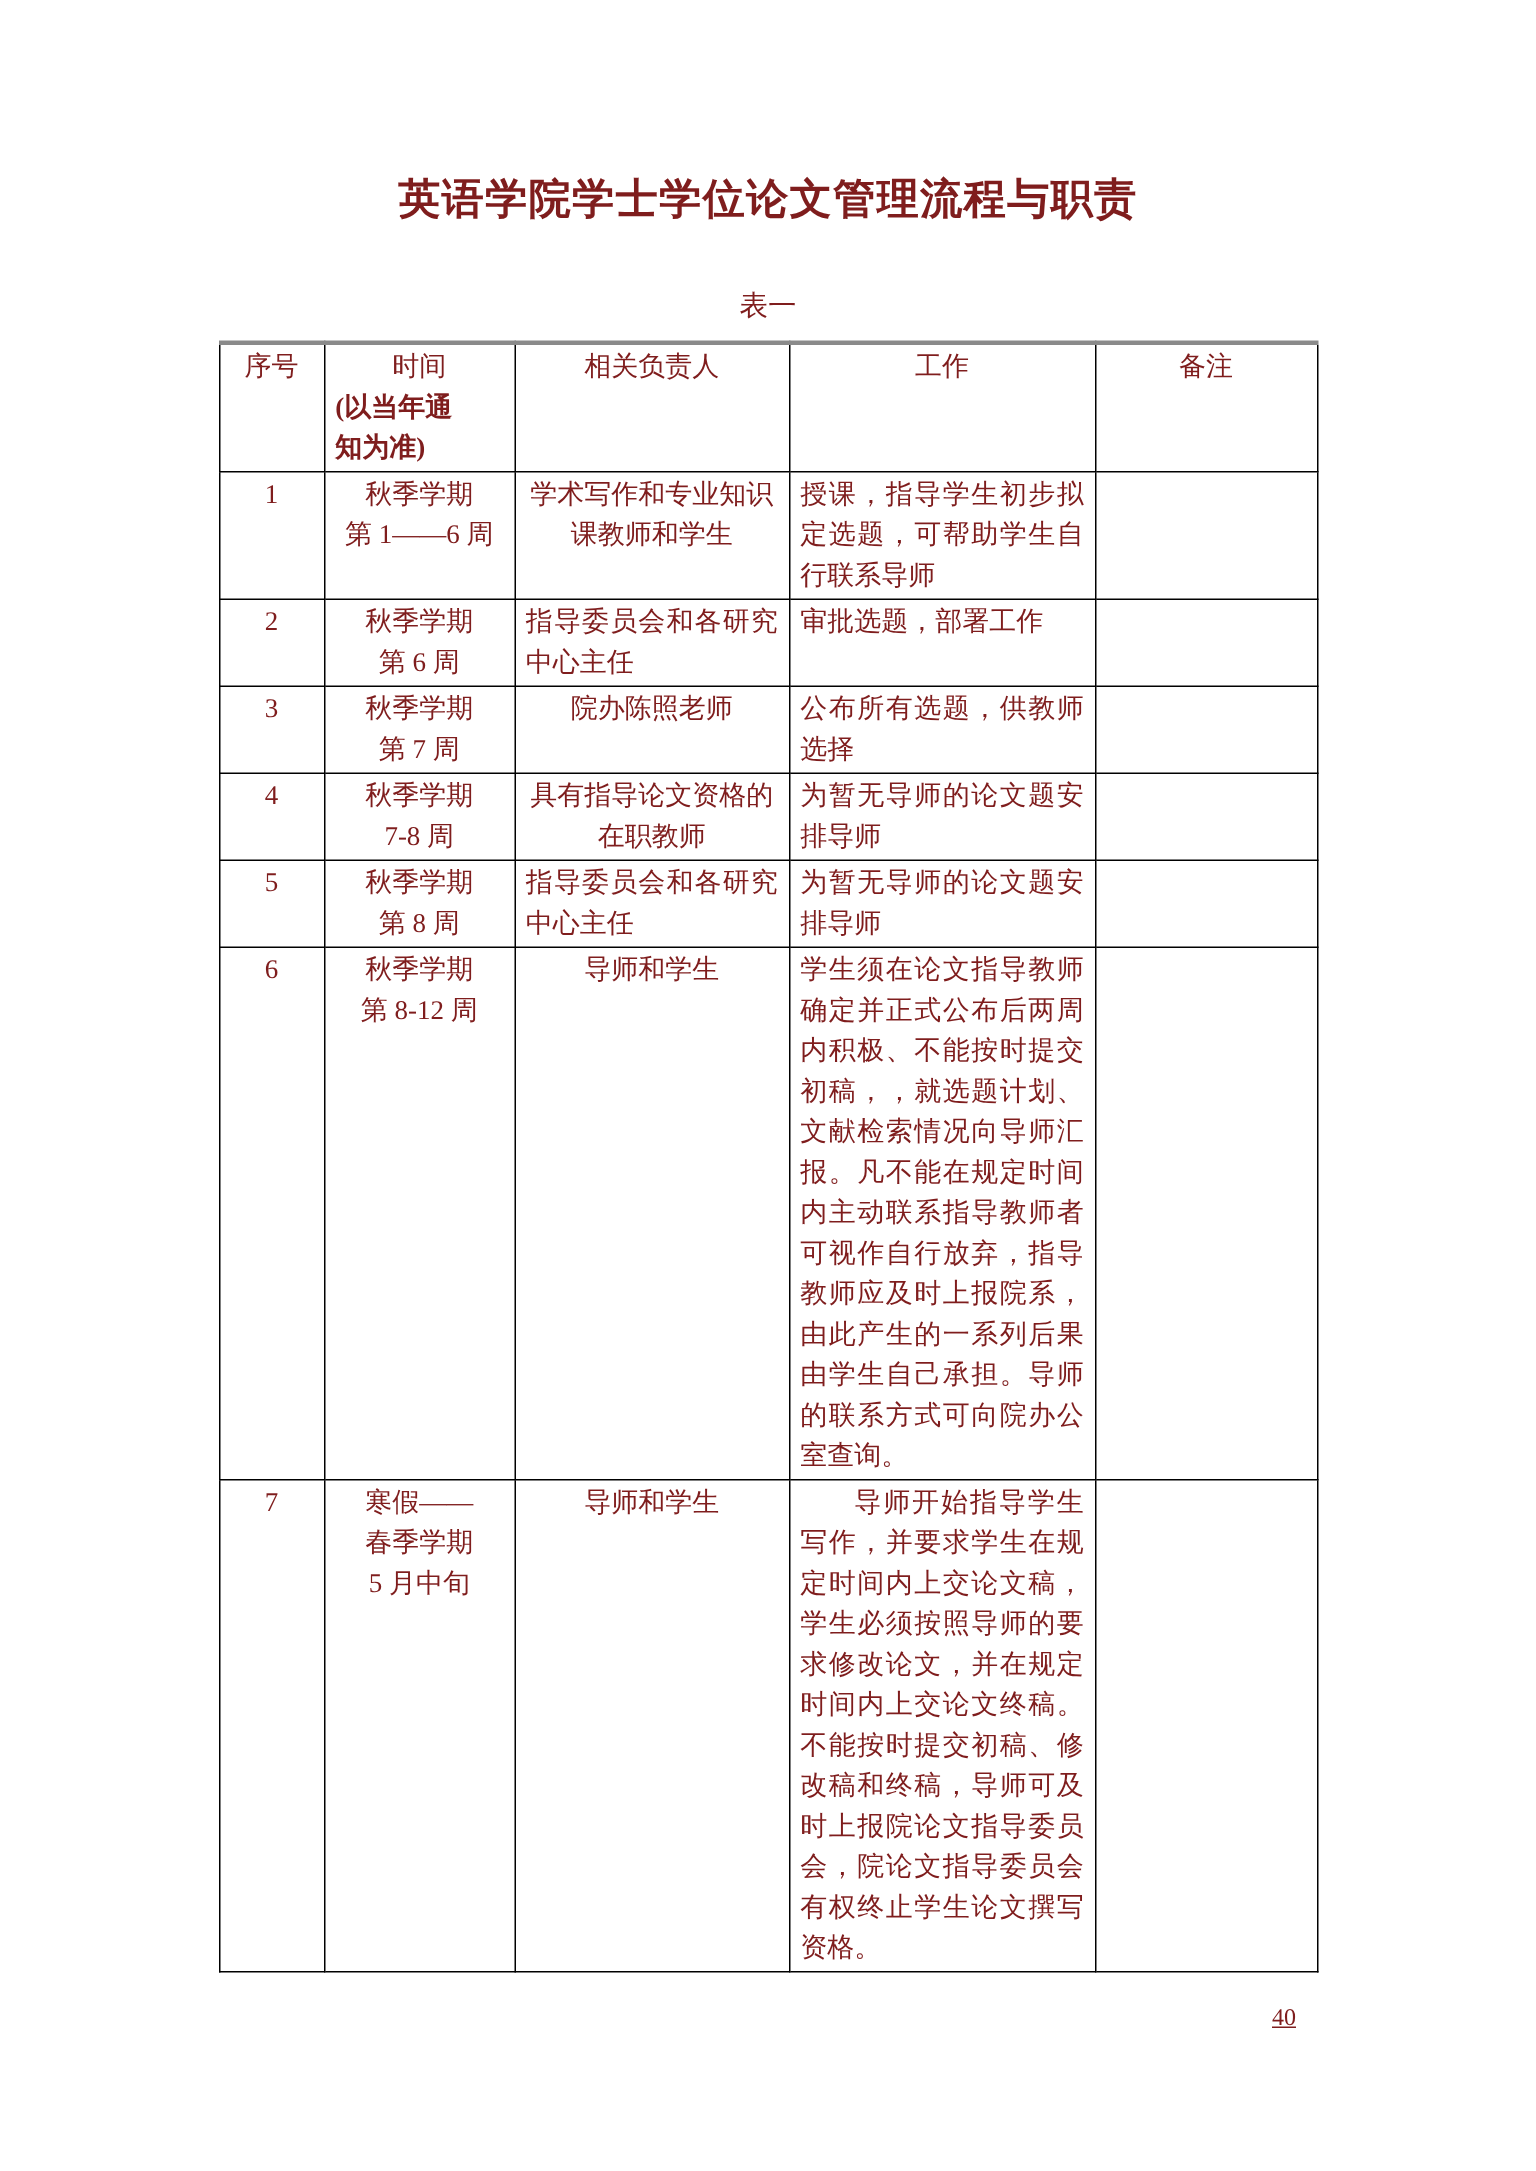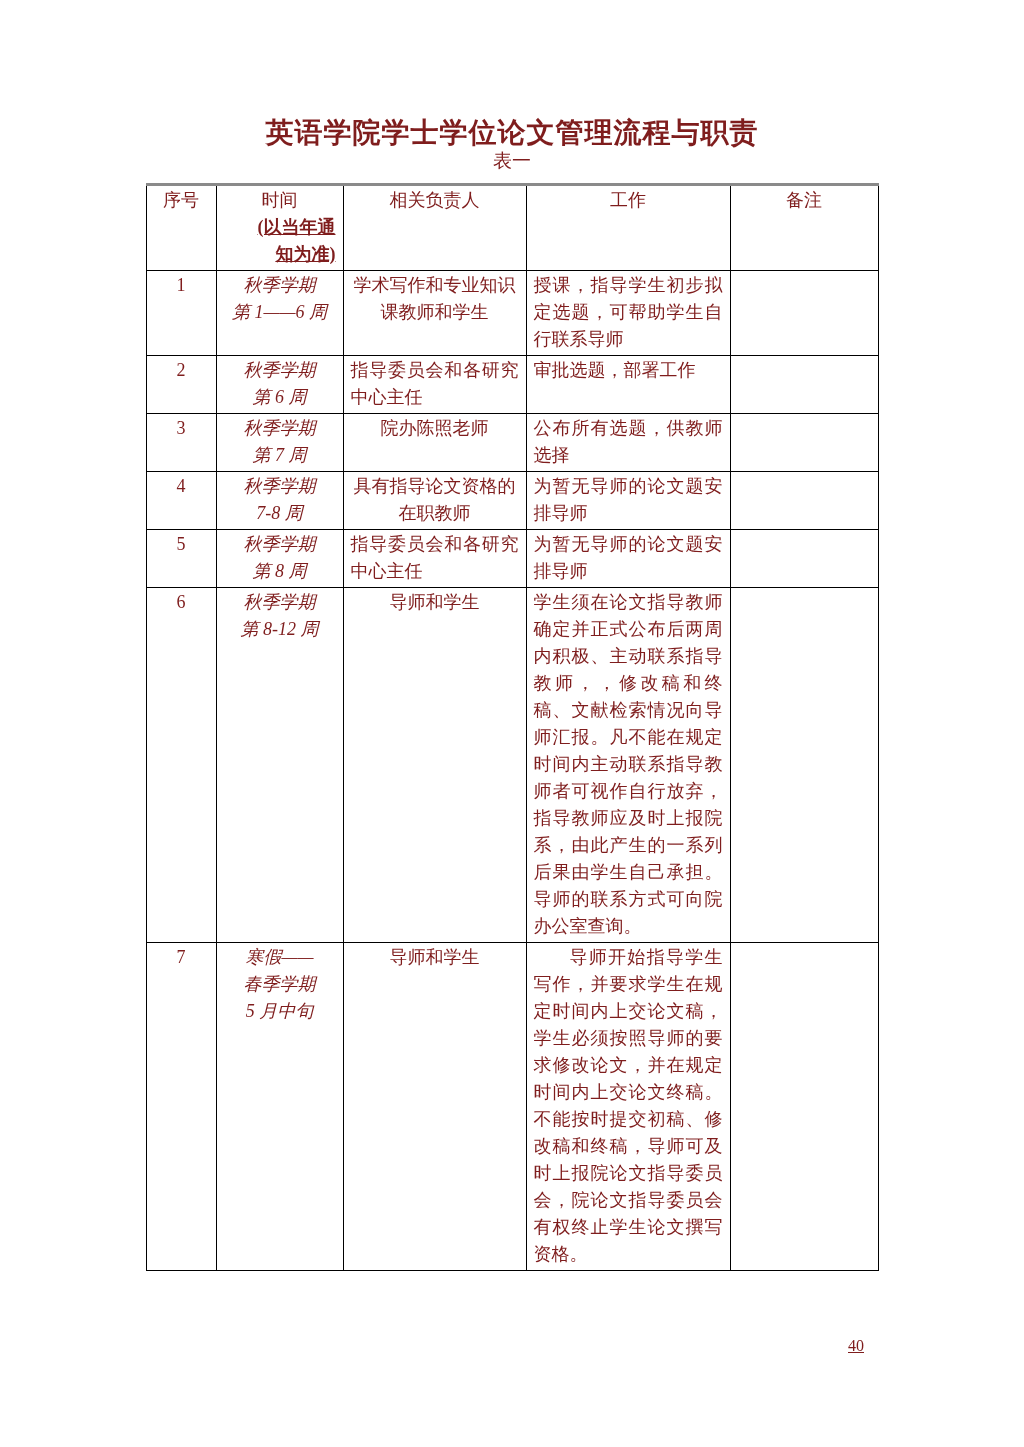--- a/index.html
+++ b/index.html
@@ -16,20 +16,21 @@
     margin: 0;
     padding-top: 116px;
     text-align: center;
     font-family: "Liberation Sans", "DejaVu Sans", sans-serif;
     font-weight: bold;
     font-size: 28px;
     line-height: 34px;
     letter-spacing: 1px;
   }
   .doc-subtitle {
+    margin-top: 44px;
     text-align: center;
     font-size: 19px;
     line-height: 22px;
   }
   table.proc {
     border-collapse: collapse;
     table-layout: fixed;
     width: 732px;
     margin: 11px auto 0 auto;
     border-top: 3px solid #8a8a8a;
@@ -44,27 +45,26 @@
     word-break: break-all;
     overflow-wrap: break-word;
   }
   .col-no     { width: 70px; }
   .col-time   { width: 127px; }
   .col-resp   { width: 183px; }
   .col-work   { width: 204px; }
   .col-remark { width: 148px; }
   .t-center  { text-align: center; }
   .t-justify { text-align: justify; }
-  .pre       { white-space: pre-line; font-style: italic; }
+  .pre       { white-space: pre-line; }
   .indent    { text-indent: 2em; }
   .time-note {
     display: block;
     font-weight: bold;
-    text-decoration: underline;
-    text-align: right;
+    text-align: left;
     white-space: pre-line;
   }
   .page-number {
     position: absolute;
     top: 1336px;
     left: 848px;
     font-size: 16px;
     line-height: 20px;
     text-decoration: underline;
   }
@@ -142,21 +142,21 @@
       <td class="t-justify">指导委员会和各研究中心主任</td>
       <td class="t-justify">为暂无导师的论文题安排导师</td>
       <td></td>
     </tr>
 
     <tr>
       <td class="t-center">6</td>
       <td class="t-center pre">秋季学期
 第 8-12 周</td>
       <td class="t-center">导师和学生</td>
-      <td class="t-justify">学生须在论文指导教师确定并正式公布后两周内积极、主动联系指导教师，，修改稿和终稿、文献检索情况向导师汇报。凡不能在规定时间内主动联系指导教师者可视作自行放弃，指导教师应及时上报院系，由此产生的一系列后果由学生自己承担。导师的联系方式可向院办公室查询。</td>
+      <td class="t-justify">学生须在论文指导教师确定并正式公布后两周内积极、不能按时提交初稿，，就选题计划、文献检索情况向导师汇报。凡不能在规定时间内主动联系指导教师者可视作自行放弃，指导教师应及时上报院系，由此产生的一系列后果由学生自己承担。导师的联系方式可向院办公室查询。</td>
       <td></td>
     </tr>
 
     <tr>
       <td class="t-center">7</td>
       <td class="t-center pre">寒假——
 春季学期
 5 月中旬</td>
       <td class="t-center">导师和学生</td>
       <td class="t-justify indent">导师开始指导学生写作，并要求学生在规定时间内上交论文稿，学生必须按照导师的要求修改论文，并在规定时间内上交论文终稿。不能按时提交初稿、修改稿和终稿，导师可及时上报院论文指导委员会，院论文指导委员会有权终止学生论文撰写资格。</td>

